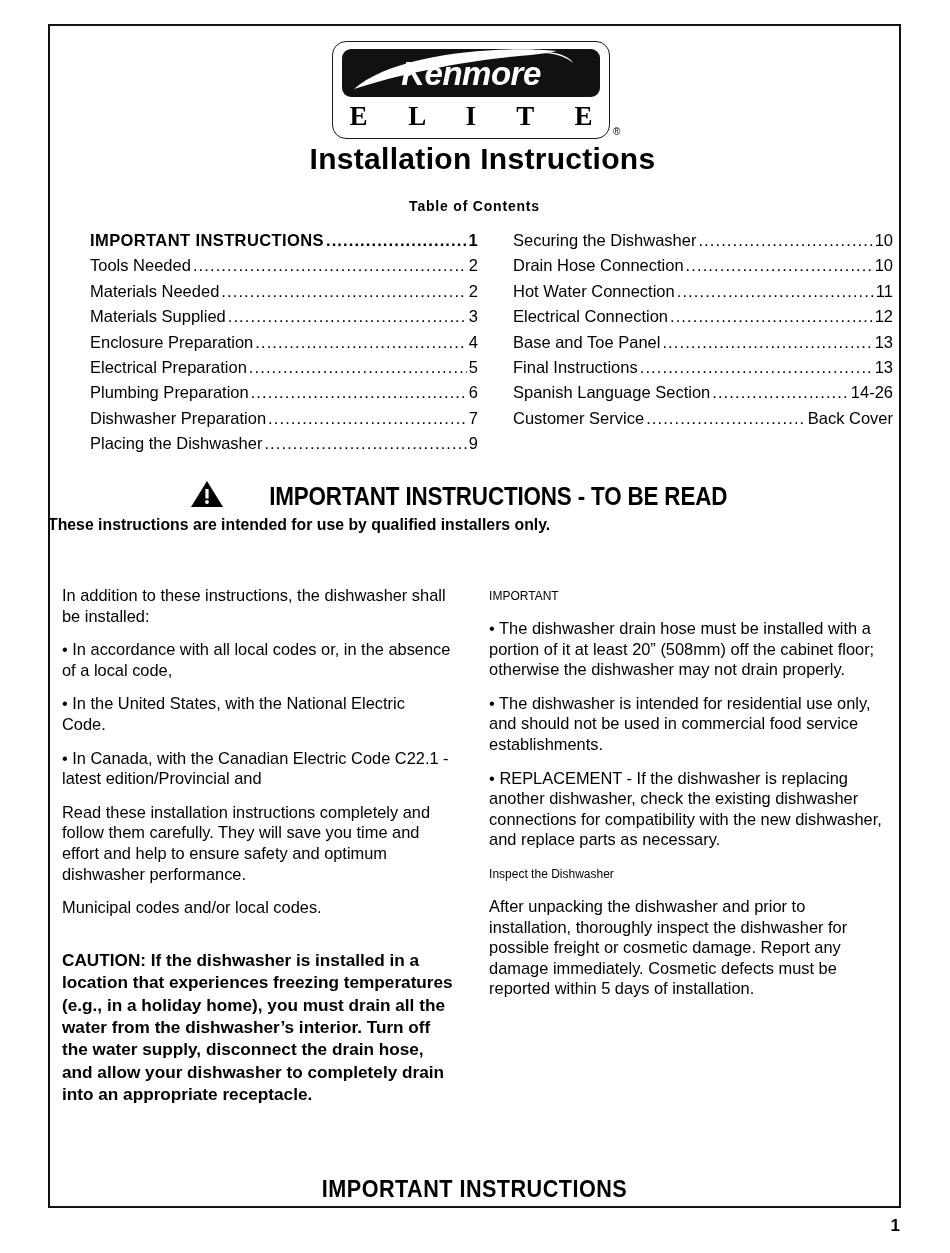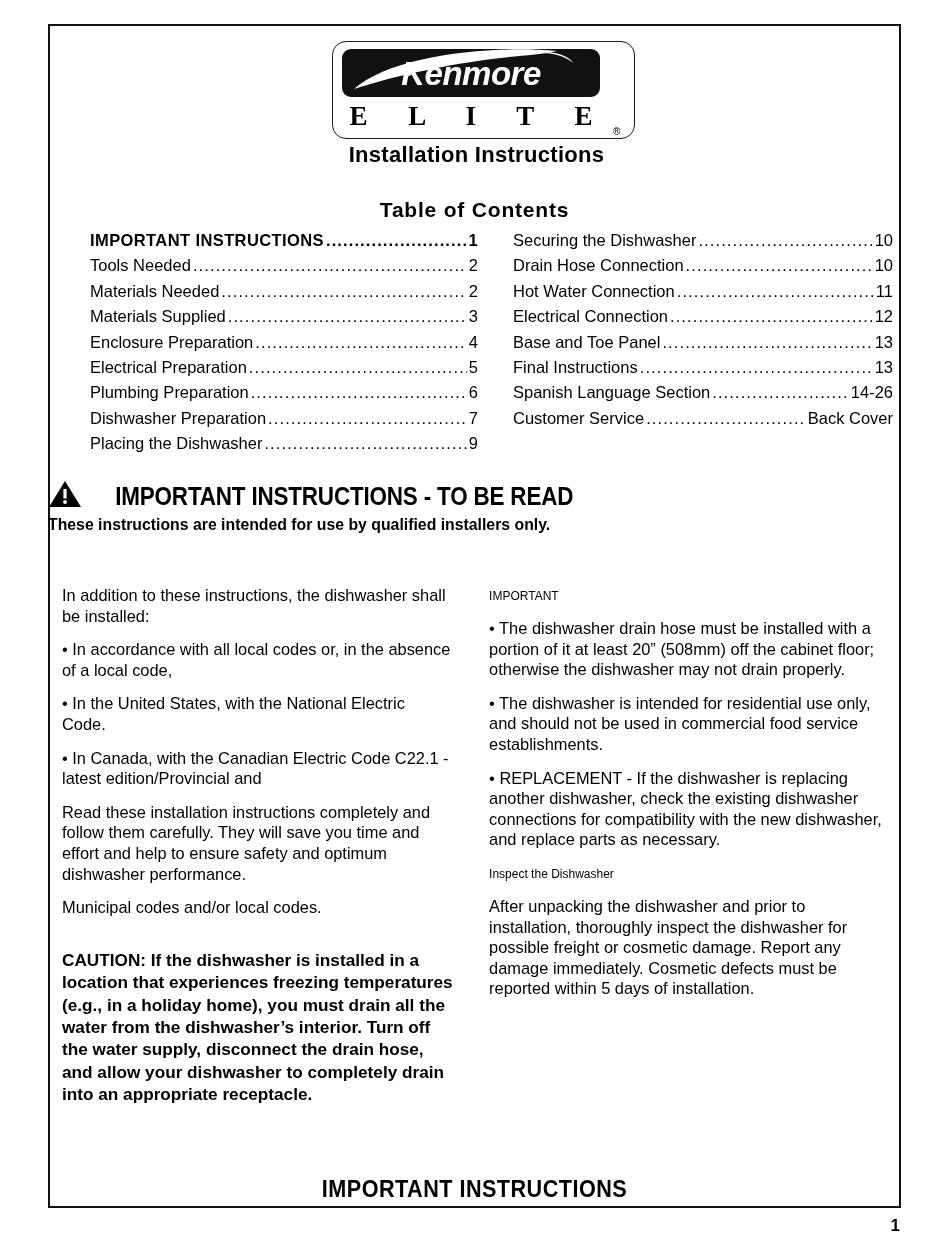--- a/index.html
+++ b/index.html
@@ -36,21 +36,21 @@
     font-weight: bold;
     font-family: "Liberation Sans", sans-serif;
     letter-spacing: 0px;
   }
 
   
   #logo-wrap {
     position: absolute;
     left: 332px;
     top: 41px;
-    width: 303px;
+    width: 278px;
     height: 98px;
   }
   #logo-outline {
     position: absolute;
     left: 0; top: 0;
     width: 100%;
     height: 100%;
     border: 1.5px solid #1a1a1a;
     border-radius: 14px;
     box-sizing: border-box;
@@ -103,35 +103,35 @@
     position: absolute;
     left: 281px;
     top: 86px;
     font-size: 10px;
     line-height: 1;
   }
 
   
   #doc-title {
     position: absolute;
-    left: 50px;
+    left: 56px;
     top: 142px;
     width: 853px;
     text-align: center;
-    font-size: 22px;
+    font-size: 30px;
     font-weight: bold;
     letter-spacing: 0.3px;
   }
   #toc-title {
     position: absolute;
     left: 48px;
     top: 198px;
     width: 853px;
     text-align: center;
-    font-size: 21px;
+    font-size: 14px;
     font-weight: bold;
     letter-spacing: 0.8px;
   }
 
   
   #toc {
     position: absolute;
     left: 90px;
     top: 228px;
     width: 810px;
@@ -164,22 +164,22 @@
   
   #warn-block {
     position: absolute;
     left: 48px;
     top: 480px;
     width: 853px;
   }
   #warn-line1 {
     display: flex;
     align-items: center;
-    justify-content: flex-start;
-    gap: 2px;
+    justify-content: center;
+    gap: 14px;
   }
   #warn-tri { flex: 0 0 auto; }
   .warn-text {
     font-weight: bold;
     font-size: 25.5px;
     letter-spacing: -0.2px;
     transform: scaleX(0.88);
     transform-origin: center;
     white-space: nowrap;
   }

